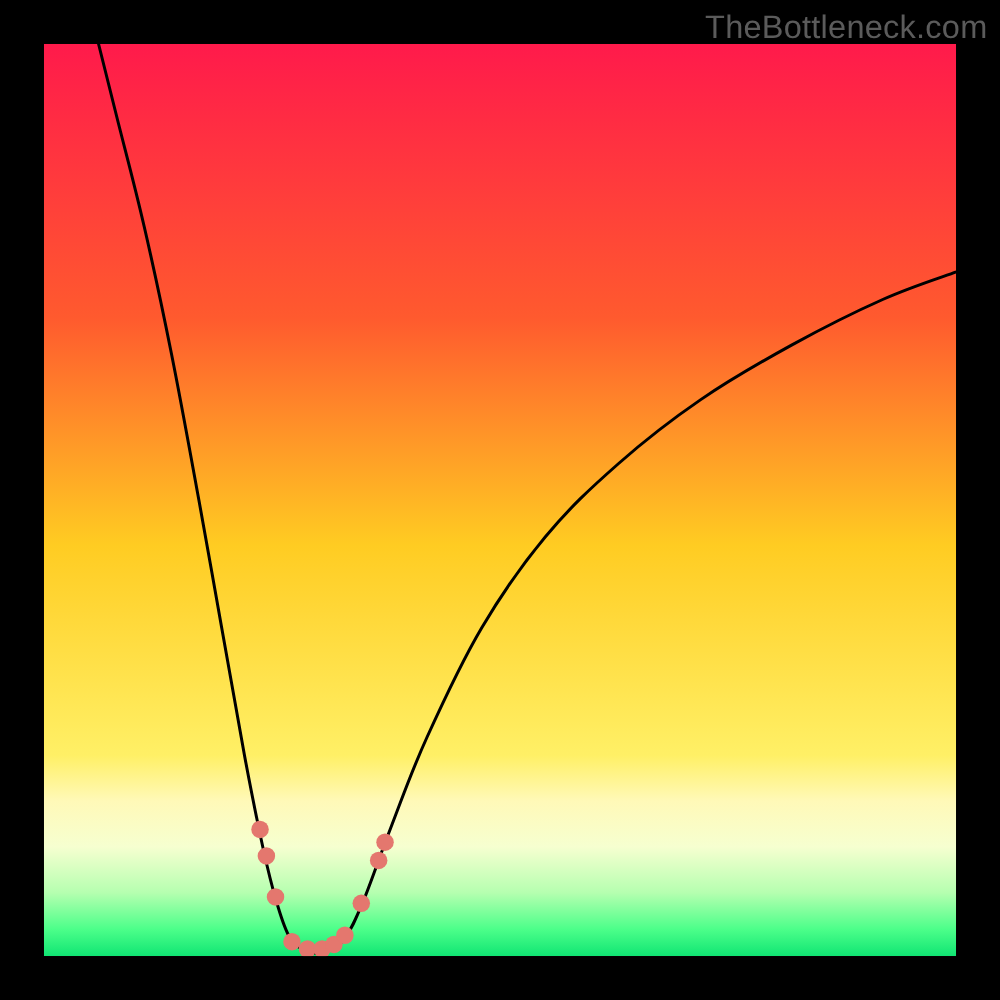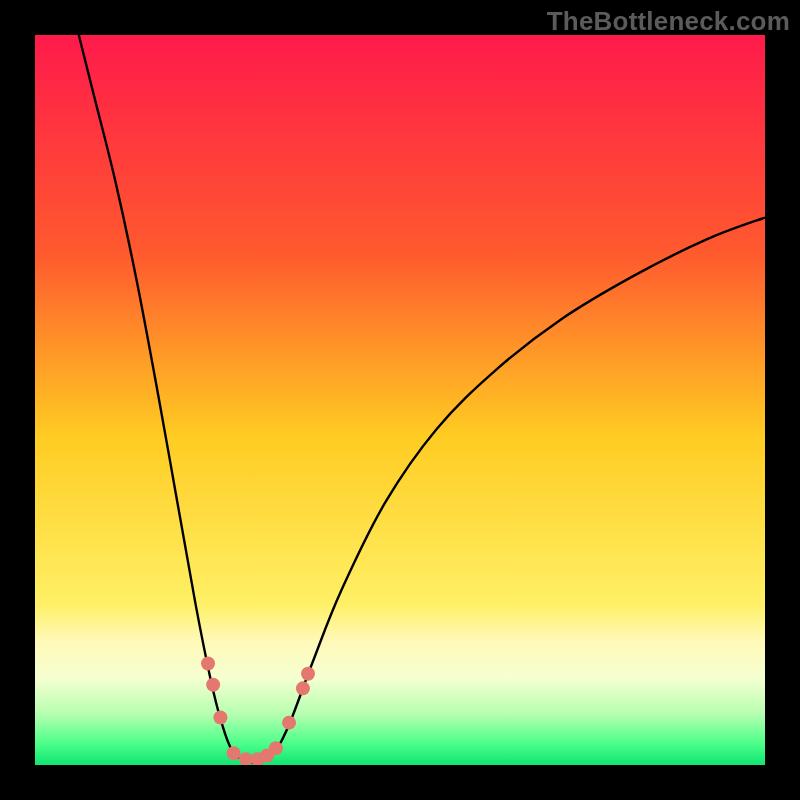--- a/index.html
+++ b/index.html
@@ -23,21 +23,21 @@
     width: 730px;
     height: 730px;
     overflow: hidden;
   }
   .watermark {
     position: absolute;
     top: 6px;
     right: 10px;
     color: #5b5b5b;
     font-size: 26px;
-    font-weight: 700;
+    font-weight: 400;
     letter-spacing: 0.2px;
     user-select: none;
   }
   svg { display: block; }
 </style>
 </head>
 <body>
 
 <div class="frame">
   <div class="plot">

